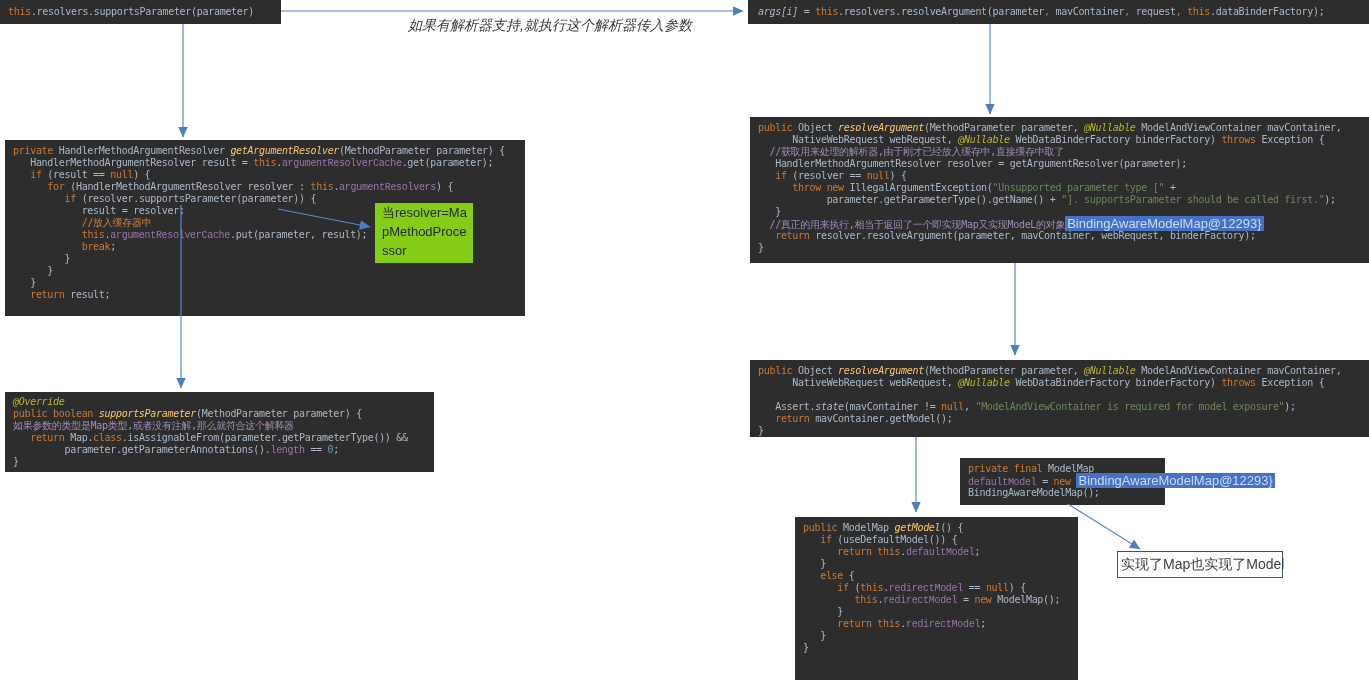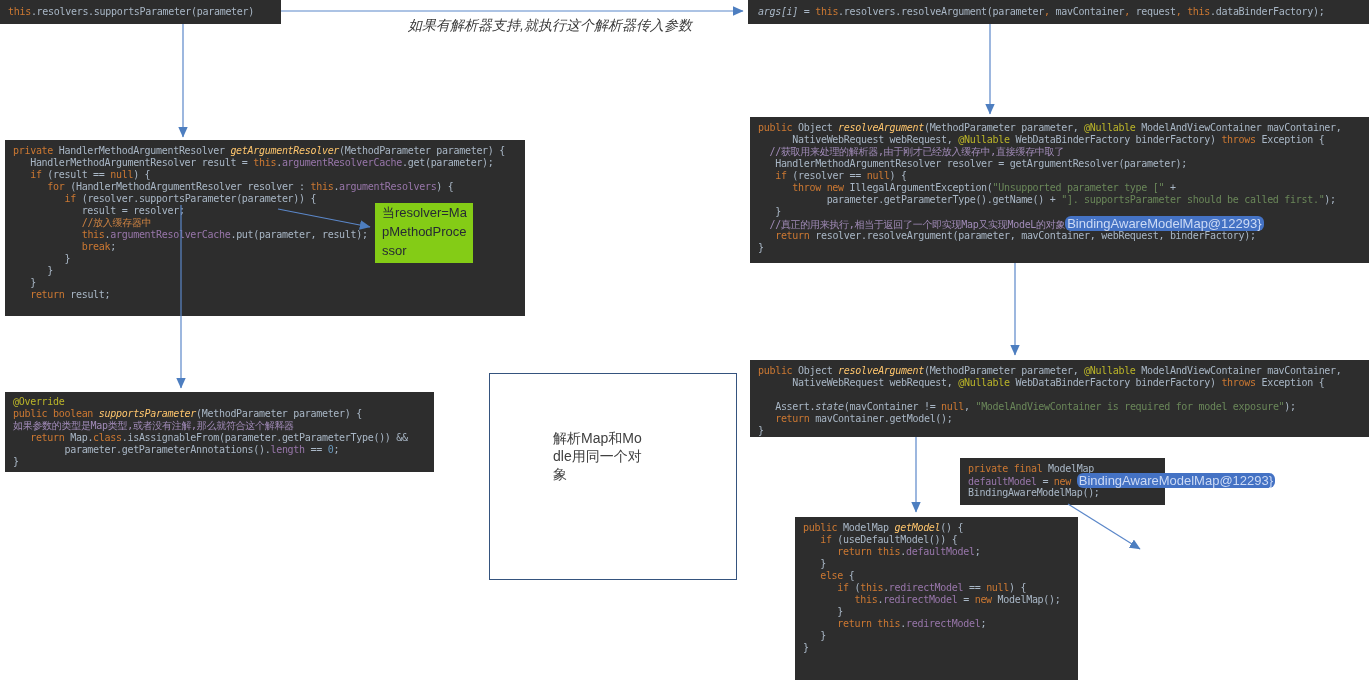--- a/index.html
+++ b/index.html
@@ -5,29 +5,29 @@
   html,body{margin:0;padding:0;background:#fff;}
   #canvas{position:relative;width:1369px;height:680px;background:#ffffff;overflow:hidden;
           font-family:"Liberation Sans",sans-serif;}
   .codebox{position:absolute;background:#2d2d2d;box-sizing:border-box;
            font-family:"DejaVu Sans Mono",monospace;font-size:10px;letter-spacing:-0.3px;
            line-height:12px;white-space:pre;color:#a9b7c6;padding:5px 0 0 8px;z-index:1;}
   .codebox .ln{height:12px;}
   .tk-kw{color:#cc7832;}
   .tk-def{color:#a9b7c6;}
   .tk-fn{color:#ffc66d;font-style:italic;}
-  .tk-ann{color:#bbb529;}
+  .tk-ann{color:#bbb529;font-style:italic;}
   .tk-str{color:#6a8759;}
-  .tk-fld{color:#9876aa;}
+  .tk-fld{color:#9876aa;font-family:Liberation Mono, monospace;}
   .tk-num{color:#6897bb;}
   .tk-cmt{color:#a18bb8;}
   .tk-cmto{color:#cc8242;}
   .tk-ital{font-style:italic;}
   .tk-hl{background:#4472c4;color:#ccdaf5;font-family:"Liberation Sans",sans-serif;
-         font-size:13px;letter-spacing:0;padding:0 2px;border-radius:6px;}
+         font-size:13px;letter-spacing:0;padding:0 2px;}
   .whitebox{position:absolute;background:#ffffff;border:1px solid #35537e;box-sizing:border-box;
             color:#404040;z-index:2;}
   #note-same-object-text{position:absolute;left:63px;top:55px;width:94px;
             font-size:14px;line-height:18px;word-break:break-all;}
   #callout-resolver{position:absolute;background:#84cc16;color:#262b33;box-sizing:border-box;
             font-size:13px;line-height:19px;padding:0 0 0 7px;width:98px;height:60px;
             left:375px;top:203px;word-break:break-all;z-index:6;}
   #flow-note{position:absolute;left:408px;top:17px;font-size:14px;color:#3a3a3a;z-index:2;font-style:italic;}
   #impl-note{left:1117px;top:551px;width:166px;height:27px;font-size:14px;
              padding:4px 2px 0 3px;white-space:nowrap;}
@@ -45,30 +45,28 @@
   <div id="flow-note">如果有解析器支持,就执行这个解析器传入参数</div>
 
   <div class="codebox" style="left:5px;top:140px;width:520px;height:176px;"><div class="ln"><span class="tk-kw">private </span><span class="tk-def">HandlerMethodArgumentResolver </span><span class="tk-fn">getArgumentResolver</span><span class="tk-def">(MethodParameter parameter) {</span></div><div class="ln"><span class="tk-def">   HandlerMethodArgumentResolver result = </span><span class="tk-kw">this</span><span class="tk-def">.</span><span class="tk-fld">argumentResolverCache</span><span class="tk-def">.get(parameter);</span></div><div class="ln"><span class="tk-def">   </span><span class="tk-kw">if </span><span class="tk-def">(result == </span><span class="tk-kw">null</span><span class="tk-def">) {</span></div><div class="ln"><span class="tk-def">      </span><span class="tk-kw">for </span><span class="tk-def">(HandlerMethodArgumentResolver resolver : </span><span class="tk-kw">this</span><span class="tk-def">.</span><span class="tk-fld">argumentResolvers</span><span class="tk-def">) {</span></div><div class="ln"><span class="tk-def">         </span><span class="tk-kw">if </span><span class="tk-def">(resolver.supportsParameter(parameter)) {</span></div><div class="ln"><span class="tk-def">            result = resolver;</span></div><div class="ln"><span class="tk-def">            </span><span class="tk-cmto">//放入缓存器中</span></div><div class="ln"><span class="tk-def">            </span><span class="tk-kw">this</span><span class="tk-def">.</span><span class="tk-fld">argumentResolverCache</span><span class="tk-def">.put(parameter, result);</span></div><div class="ln"><span class="tk-def">            </span><span class="tk-kw">break</span><span class="tk-def">;</span></div><div class="ln"><span class="tk-def">         }</span></div><div class="ln"><span class="tk-def">      }</span></div><div class="ln"><span class="tk-def">   }</span></div><div class="ln"><span class="tk-def">   </span><span class="tk-kw">return </span><span class="tk-def">result;</span></div></div>
 
   <div id="callout-resolver">当resolver=MapMethodProcessor</div>
 
   <div class="codebox" style="left:750px;top:117px;width:619px;height:146px;"><div class="ln"><span class="tk-kw">public </span><span class="tk-def">Object </span><span class="tk-fn">resolveArgument</span><span class="tk-def">(MethodParameter parameter, </span><span class="tk-ann">@Nullable </span><span class="tk-def">ModelAndViewContainer mavContainer,</span></div><div class="ln"><span class="tk-def">      NativeWebRequest webRequest, </span><span class="tk-ann">@Nullable </span><span class="tk-def">WebDataBinderFactory binderFactory) </span><span class="tk-kw">throws </span><span class="tk-def">Exception {</span></div><div class="ln"><span class="tk-def">  </span><span class="tk-cmt">//获取用来处理的解析器,由于刚才已经放入缓存中,直接缓存中取了</span></div><div class="ln"><span class="tk-def">   HandlerMethodArgumentResolver resolver = getArgumentResolver(parameter);</span></div><div class="ln"><span class="tk-def">   </span><span class="tk-kw">if </span><span class="tk-def">(resolver == </span><span class="tk-kw">null</span><span class="tk-def">) {</span></div><div class="ln"><span class="tk-def">      </span><span class="tk-kw">throw new </span><span class="tk-def">IllegalArgumentException(</span><span class="tk-str">"Unsupported parameter type ["</span><span class="tk-def"> +</span></div><div class="ln"><span class="tk-def">            parameter.getParameterType().getName() + </span><span class="tk-str">"]. supportsParameter should be called first."</span><span class="tk-def">);</span></div><div class="ln"><span class="tk-def">   }</span></div><div class="ln"><span class="tk-def">  </span><span class="tk-cmt">//真正的用来执行,相当于返回了一个即实现Map又实现ModeL的对象</span><span class="tk-hl">BindingAwareModelMap@12293}</span></div><div class="ln"><span class="tk-def">   </span><span class="tk-kw">return </span><span class="tk-def">resolver.resolveArgument(parameter, mavContainer, webRequest, binderFactory);</span></div><div class="ln"><span class="tk-def">}</span></div></div>
 
   <div class="codebox" style="left:5px;top:392px;width:429px;height:80px;padding-top:4px;"><div class="ln"><span class="tk-ann">@Override</span></div><div class="ln"><span class="tk-kw">public boolean </span><span class="tk-fn">supportsParameter</span><span class="tk-def">(MethodParameter parameter) {</span></div><div class="ln"><span class="tk-cmt">如果参数的类型是Map类型,或者没有注解,那么就符合这个解释器</span></div><div class="ln"><span class="tk-def">   </span><span class="tk-kw">return </span><span class="tk-def">Map.</span><span class="tk-kw">class</span><span class="tk-def">.isAssignableFrom(parameter.getParameterType()) &amp;&amp;</span></div><div class="ln"><span class="tk-def">         parameter.getParameterAnnotations().</span><span class="tk-fld">length</span><span class="tk-def"> == </span><span class="tk-num">0</span><span class="tk-def">;</span></div><div class="ln"><span class="tk-def">}</span></div></div>
 
-  <div class="whitebox" style="left:489px;top:373px;width:248px;height:207px;">
-    <div id="note-same-object-text">解析Map和Modle用同一个对象</div>
-  </div>
 
   <div class="codebox" style="left:750px;top:360px;width:619px;height:77px;"><div class="ln"><span class="tk-kw">public </span><span class="tk-def">Object </span><span class="tk-fn">resolveArgument</span><span class="tk-def">(MethodParameter parameter, </span><span class="tk-ann">@Nullable </span><span class="tk-def">ModelAndViewContainer mavContainer,</span></div><div class="ln"><span class="tk-def">      NativeWebRequest webRequest, </span><span class="tk-ann">@Nullable </span><span class="tk-def">WebDataBinderFactory binderFactory) </span><span class="tk-kw">throws </span><span class="tk-def">Exception {</span></div><div class="ln">&nbsp;</div><div class="ln"><span class="tk-def">   Assert.</span><span class="tk-ital">state</span><span class="tk-def">(mavContainer != </span><span class="tk-kw">null</span><span class="tk-def">, </span><span class="tk-str">"ModelAndViewContainer is required for model exposure"</span><span class="tk-def">);</span></div><div class="ln"><span class="tk-def">   </span><span class="tk-kw">return </span><span class="tk-def">mavContainer.getModel();</span></div><div class="ln"><span class="tk-def">}</span></div></div>
 
   <div class="codebox" style="left:960px;top:458px;width:205px;height:47px;z-index:3;"><div class="ln"><span class="tk-kw">private final </span><span class="tk-def">ModelMap</span></div><div class="ln"><span class="tk-fld">defaultModel</span><span class="tk-def"> = </span><span class="tk-kw">new </span><span class="tk-hl">BindingAwareModelMap@12293}</span></div><div class="ln"><span class="tk-def">BindingAwareModelMap();</span></div></div>
 
   <div class="codebox" style="left:795px;top:517px;width:283px;height:163px;"><div class="ln"><span class="tk-kw">public </span><span class="tk-def">ModelMap </span><span class="tk-fn">getModel</span><span class="tk-def">() {</span></div><div class="ln"><span class="tk-def">   </span><span class="tk-kw">if </span><span class="tk-def">(useDefaultModel()) {</span></div><div class="ln"><span class="tk-def">      </span><span class="tk-kw">return this</span><span class="tk-def">.</span><span class="tk-fld">defaultModel</span><span class="tk-def">;</span></div><div class="ln"><span class="tk-def">   }</span></div><div class="ln"><span class="tk-def">   </span><span class="tk-kw">else </span><span class="tk-def">{</span></div><div class="ln"><span class="tk-def">      </span><span class="tk-kw">if </span><span class="tk-def">(</span><span class="tk-kw">this</span><span class="tk-def">.</span><span class="tk-fld">redirectModel</span><span class="tk-def"> == </span><span class="tk-kw">null</span><span class="tk-def">) {</span></div><div class="ln"><span class="tk-def">         </span><span class="tk-kw">this</span><span class="tk-def">.</span><span class="tk-fld">redirectModel</span><span class="tk-def"> = </span><span class="tk-kw">new </span><span class="tk-def">ModelMap();</span></div><div class="ln"><span class="tk-def">      }</span></div><div class="ln"><span class="tk-def">      </span><span class="tk-kw">return this</span><span class="tk-def">.</span><span class="tk-fld">redirectModel</span><span class="tk-def">;</span></div><div class="ln"><span class="tk-def">   }</span></div><div class="ln"><span class="tk-def">}</span></div></div>
 
+  <div class="whitebox" id="impl-note">实现了Map也实现了Model</div>
 
   <svg id="arrows" width="1369" height="680">
     <defs>
       <marker id="ah" markerWidth="10" markerHeight="8" refX="8.5" refY="4" orient="auto">
         <path d="M0,0 L9,4 L0,8 z" fill="#4d7ec0"></path>
       </marker>
     </defs>
   <line x1="183" y1="24" x2="183" y2="137" stroke="#5b87c9" stroke-width="1.2" marker-end="url(#ah)"></line>
       <line x1="281" y1="11" x2="743" y2="11" stroke="#5b87c9" stroke-width="1.2" marker-end="url(#ah)"></line>
       <line x1="990" y1="24" x2="990" y2="114" stroke="#5b87c9" stroke-width="1.2" marker-end="url(#ah)"></line>

